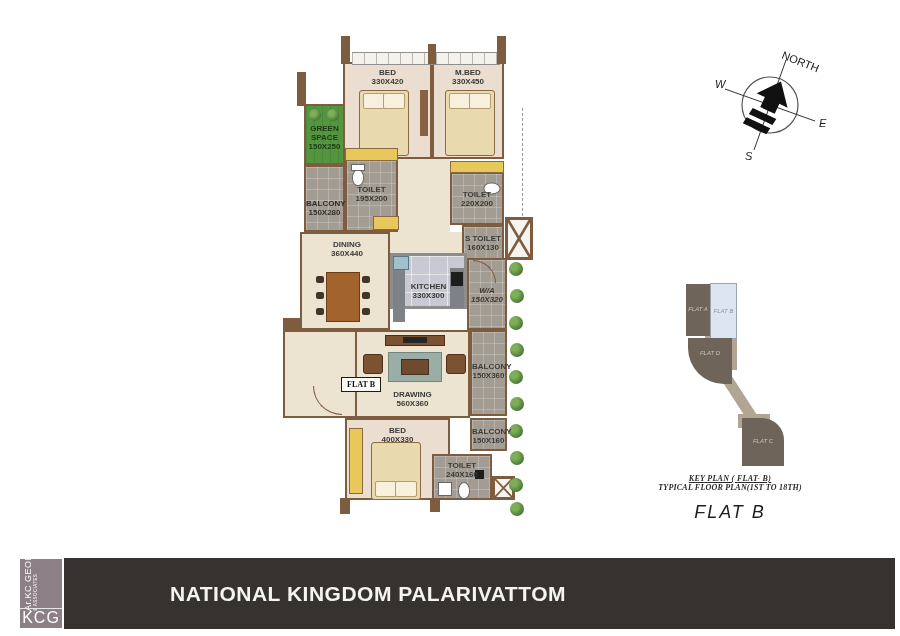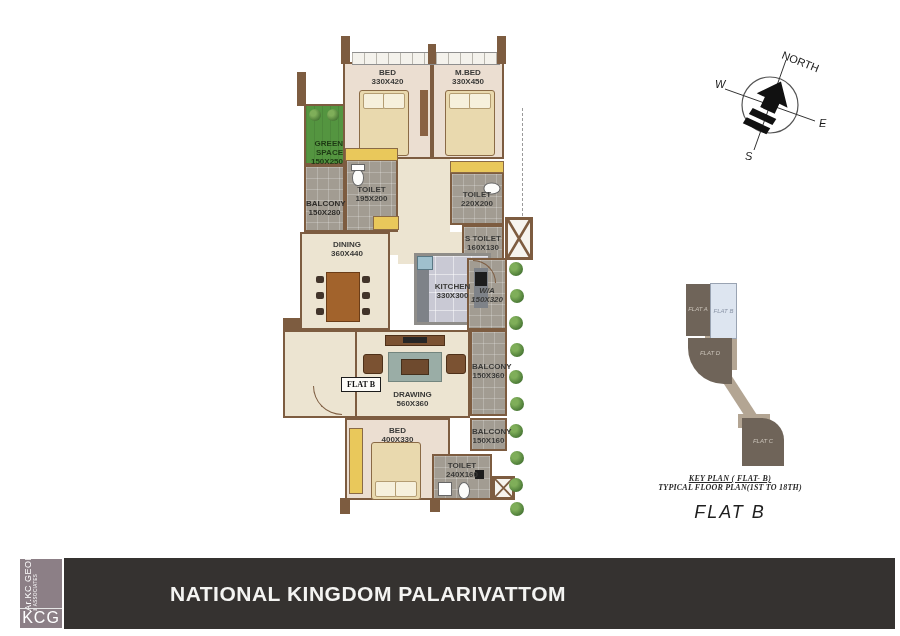--- a/index.html
+++ b/index.html
@@ -113,21 +113,21 @@
         <span>M.BED</span>
         <span>330X450</span>
       </div>
       <div class="furn bed" style="left:11px;top:26px;width:50px;height:66px;">
         <div class="pillow" style="left:3px;top:2px;"></div>
         <div class="pillow" style="right:3px;top:2px;"></div>
       </div>
     </div>
 
     <div class="room greenfloor" style="left:21px;top:72px;width:41px;height:61px;">
-      <div class="rlabel" style="top:33px;color:#1e3a14;text-align:right;">
+      <div class="rlabel" style="top:18px;color:#1e3a14;">
         <span>GREEN SPACE</span>
         <span>150X250</span>
       </div>
       <div class="plant" style="left:3px;top:3px;width:12px;height:12px;"></div>
       <div class="plant" style="right:4px;top:3px;width:12px;height:12px;"></div>
     </div>
 
     <div class="room tile" style="left:21px;top:133px;width:41px;height:67px;">
       <div class="rlabel" style="top:32px;color:#2f2d2a;">
         <span>BALCONY</span>
@@ -175,21 +175,21 @@
       </div>
       <div class="furn" style="left:24px;top:38px;width:34px;height:50px;background:#a2632c;border:1px solid #6b3d17;"></div>
       <div class="chair" style="left:14px;top:42px;"></div>
       <div class="chair" style="left:14px;top:58px;"></div>
       <div class="chair" style="left:14px;top:74px;"></div>
       <div class="chair" style="left:60px;top:42px;"></div>
       <div class="chair" style="left:60px;top:58px;"></div>
       <div class="chair" style="left:60px;top:74px;"></div>
     </div>
 
-    <div class="room kitfloor" style="left:107px;top:221px;width:77px;height:72px;border-width:3px;border-color:#8f8d89;margin-left:24px;">
+    <div class="room kitfloor" style="left:107px;top:221px;width:77px;height:56px;border-width:3px;border-color:#8f8d89;">
       <div class="rlabel" style="top:26px;">
         <span>KITCHEN</span>
         <span>330X300</span>
       </div>
       <div class="furn" style="left:0px;top:0px;width:12px;height:66px;background:#7e8288;"></div>
       <div class="furn" style="left:0px;top:0px;width:16px;height:14px;background:#9fc0cd;border:1px solid #5a7884;"></div>
       <div class="furn" style="right:0px;top:12px;width:14px;height:40px;background:#7e8288;"></div>
       <div class="furn" style="right:1px;top:16px;width:12px;height:14px;background:#1d1d1d;"></div>
     </div>
 

